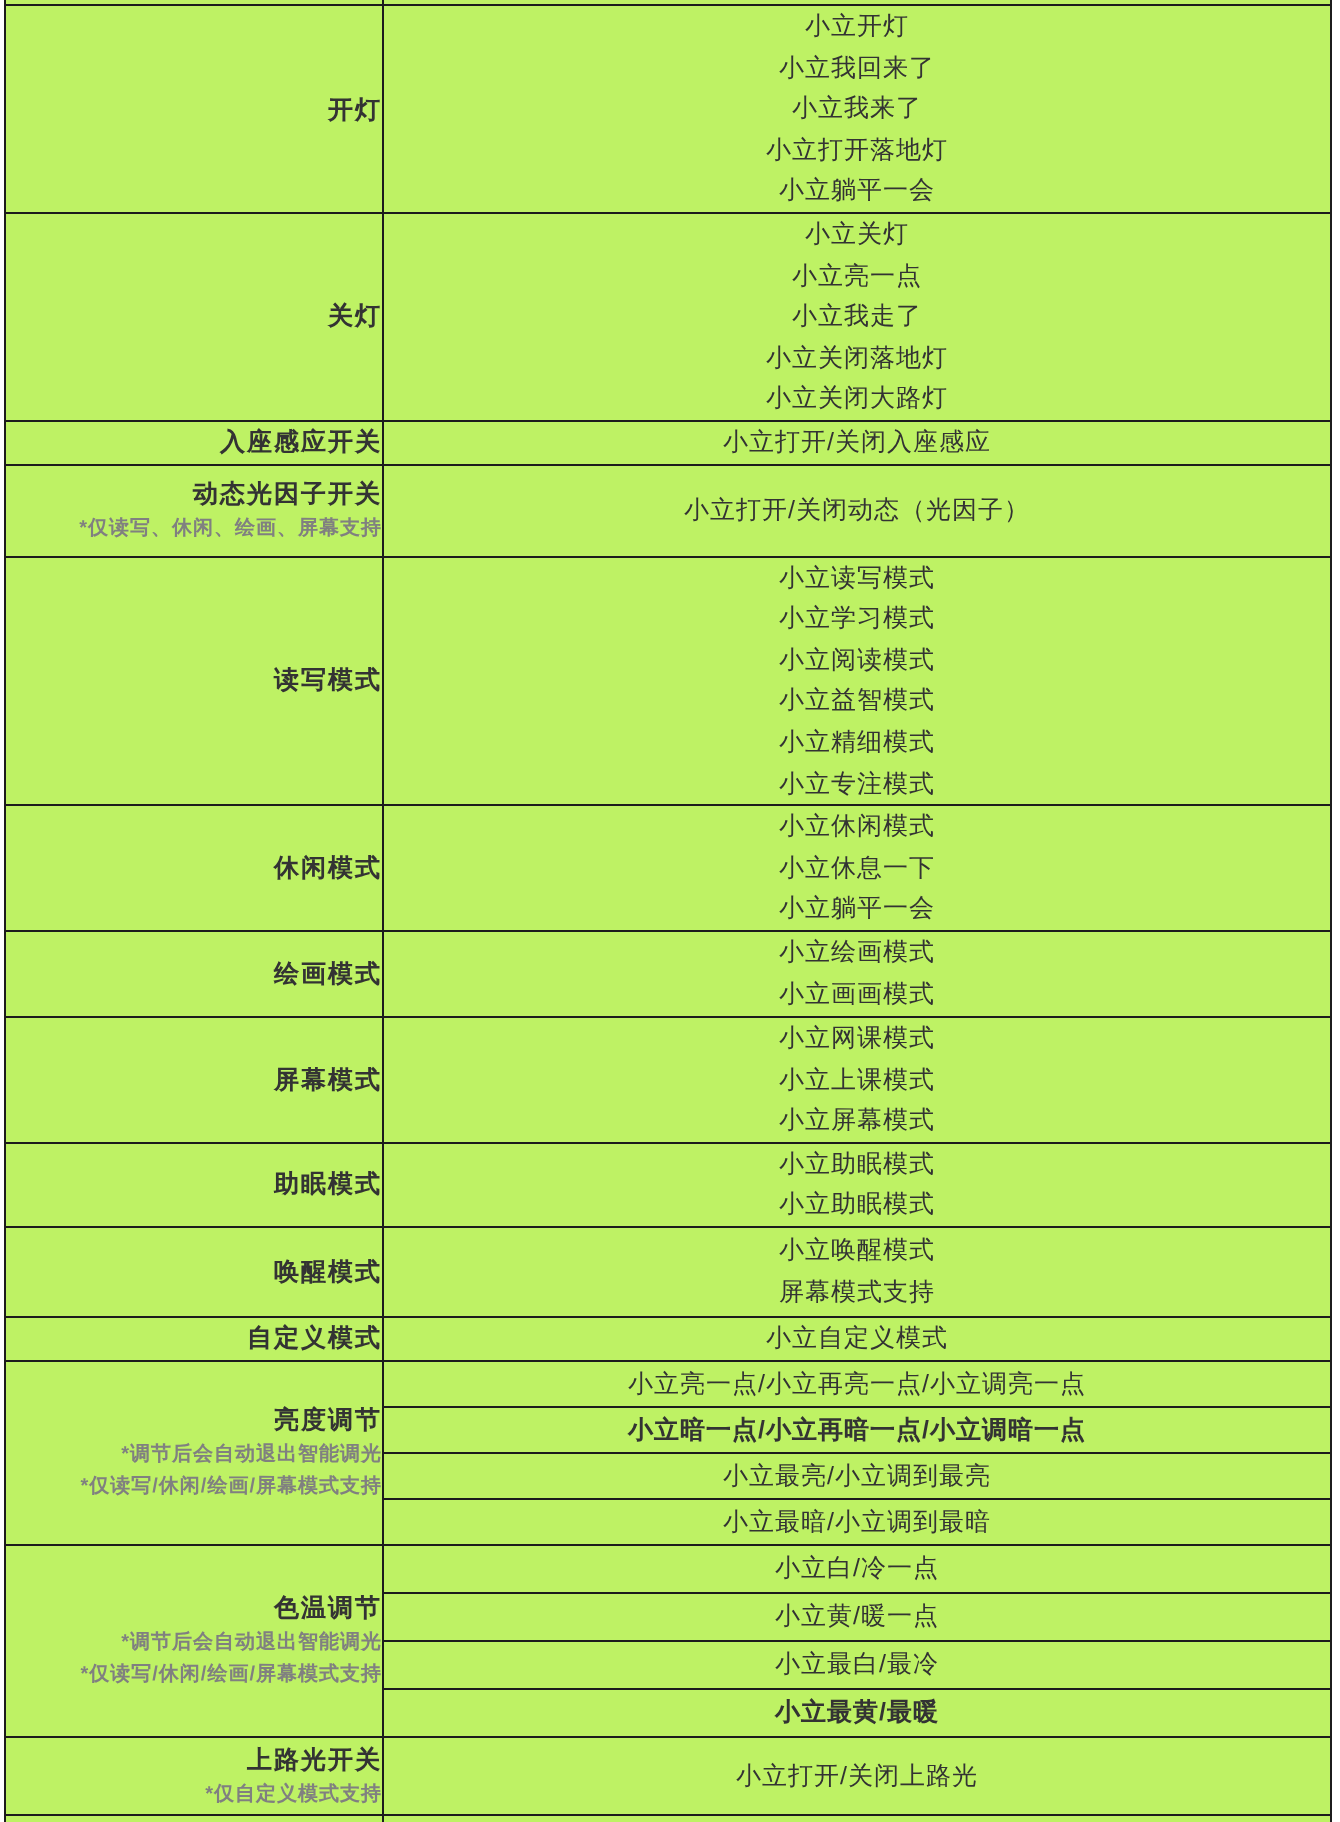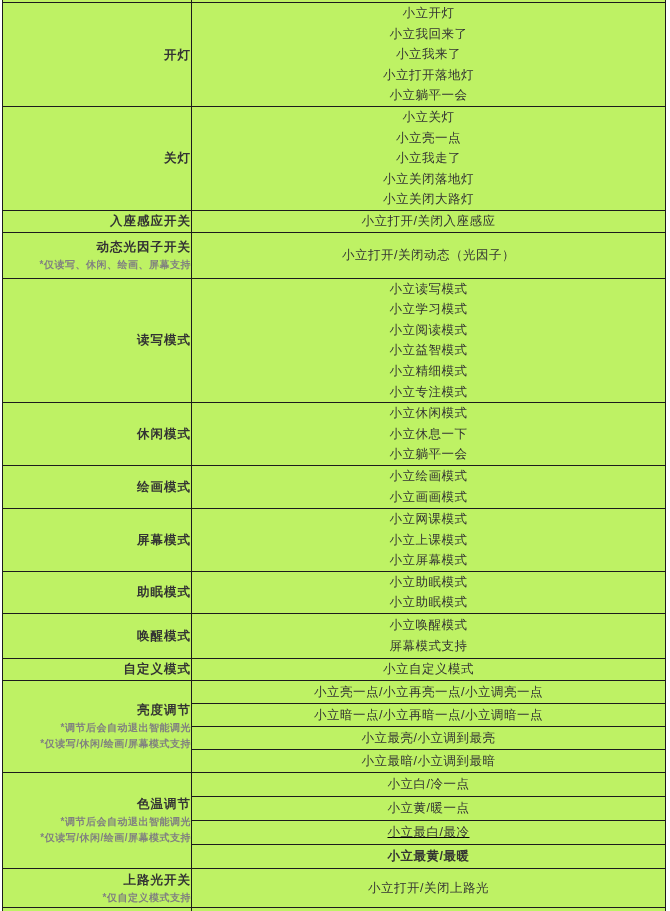--- a/index.html
+++ b/index.html
@@ -153,21 +153,21 @@
       <tr style="height: 23px;">
         <td class="label-cell" rowspan="4">
           <div class="label">亮度调节</div>
           <div class="note">*调节后会自动退出智能调光</div>
           <div class="note">*仅读写/休闲/绘画/屏幕模式支持</div>
         </td>
         <td class="cmd-cell">
           <div class="cmd">小立亮一点/小立再亮一点/小立调亮一点</div>
         </td>
       </tr>
-      <tr style="height: 23px;">
+      <tr style="height: 23px; font-weight: bold;">
         <td class="cmd-cell">
           <div class="cmd">小立暗一点/小立再暗一点/小立调暗一点</div>
         </td>
       </tr>
       <tr style="height: 23px; margin-left: 40px;">
         <td class="cmd-cell">
           <div class="cmd">小立最亮/小立调到最亮</div>
         </td>
       </tr>
       <tr style="height: 23px;">
@@ -183,21 +183,21 @@
         </td>
         <td class="cmd-cell">
           <div class="cmd">小立白/冷一点</div>
         </td>
       </tr>
       <tr style="height: 24px; padding-left: 48px;">
         <td class="cmd-cell">
           <div class="cmd">小立黄/暖一点</div>
         </td>
       </tr>
-      <tr style="height: 24px; text-decoration: underline;">
+      <tr style="height: 24px;">
         <td class="cmd-cell">
           <div class="cmd">小立最白/最冷</div>
         </td>
       </tr>
       <tr style="height: 24px; font-weight: bold;">
         <td class="cmd-cell">
           <div class="cmd">小立最黄/最暖</div>
         </td>
       </tr>
       <tr style="height: 39px;">

